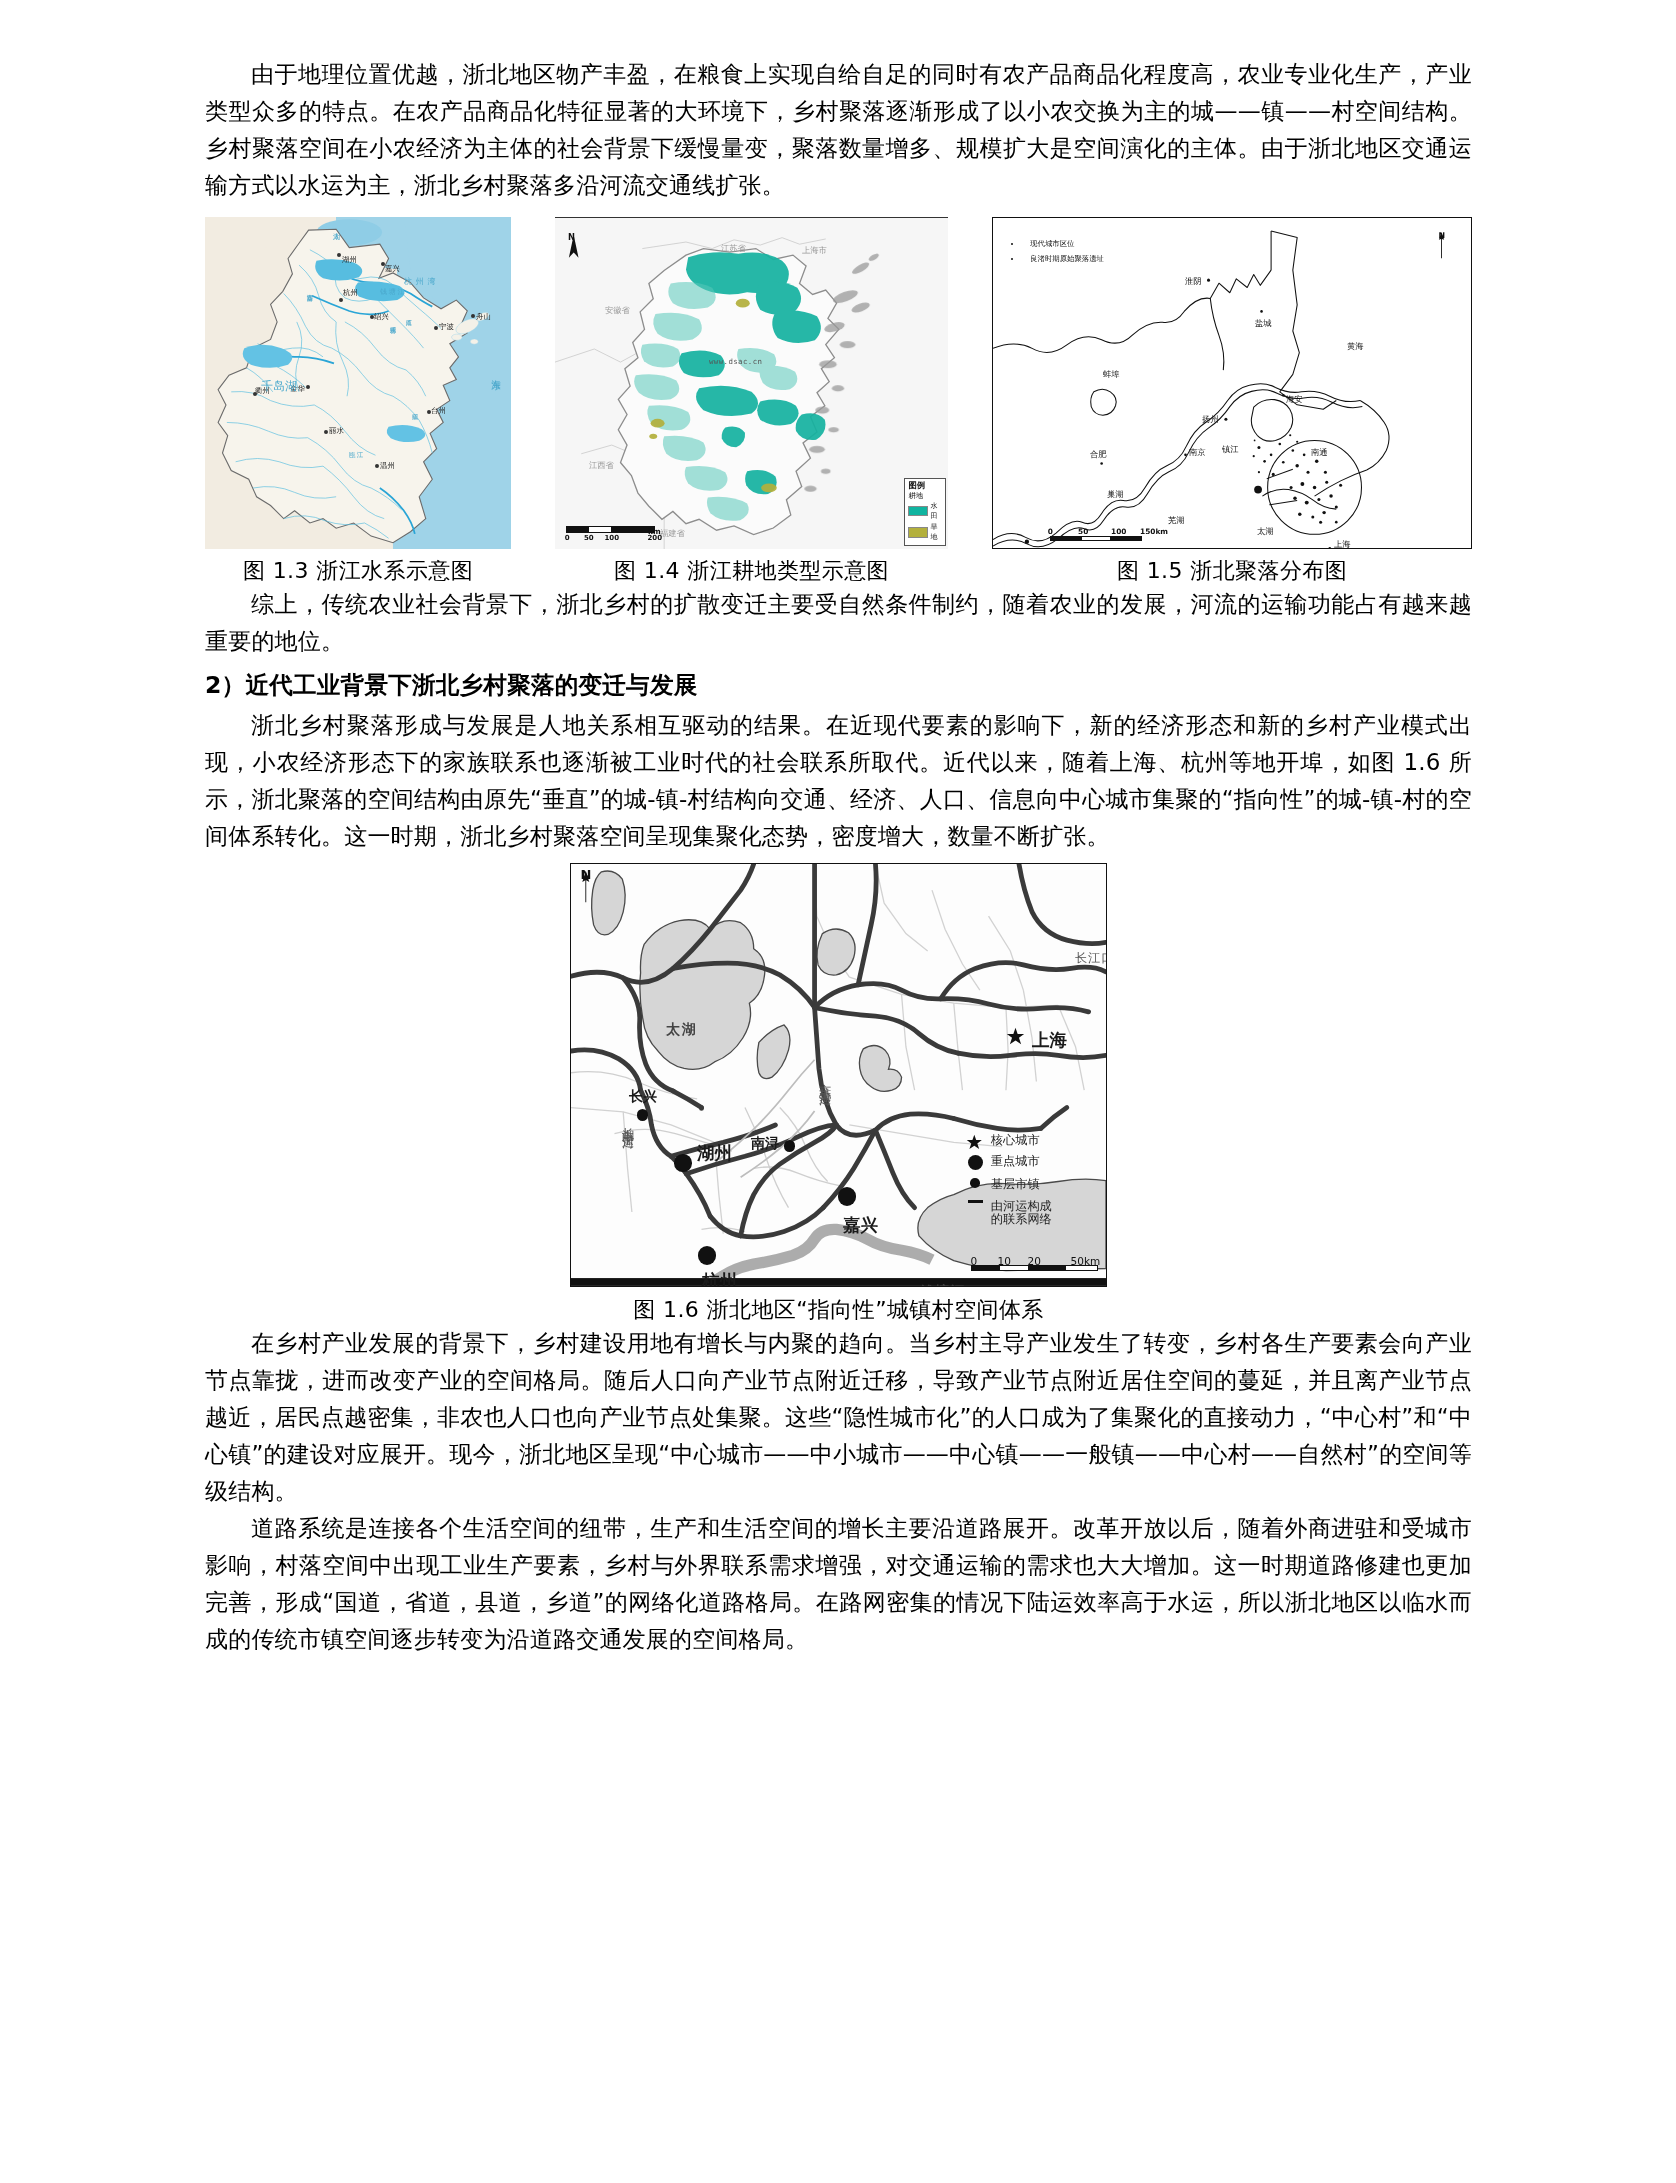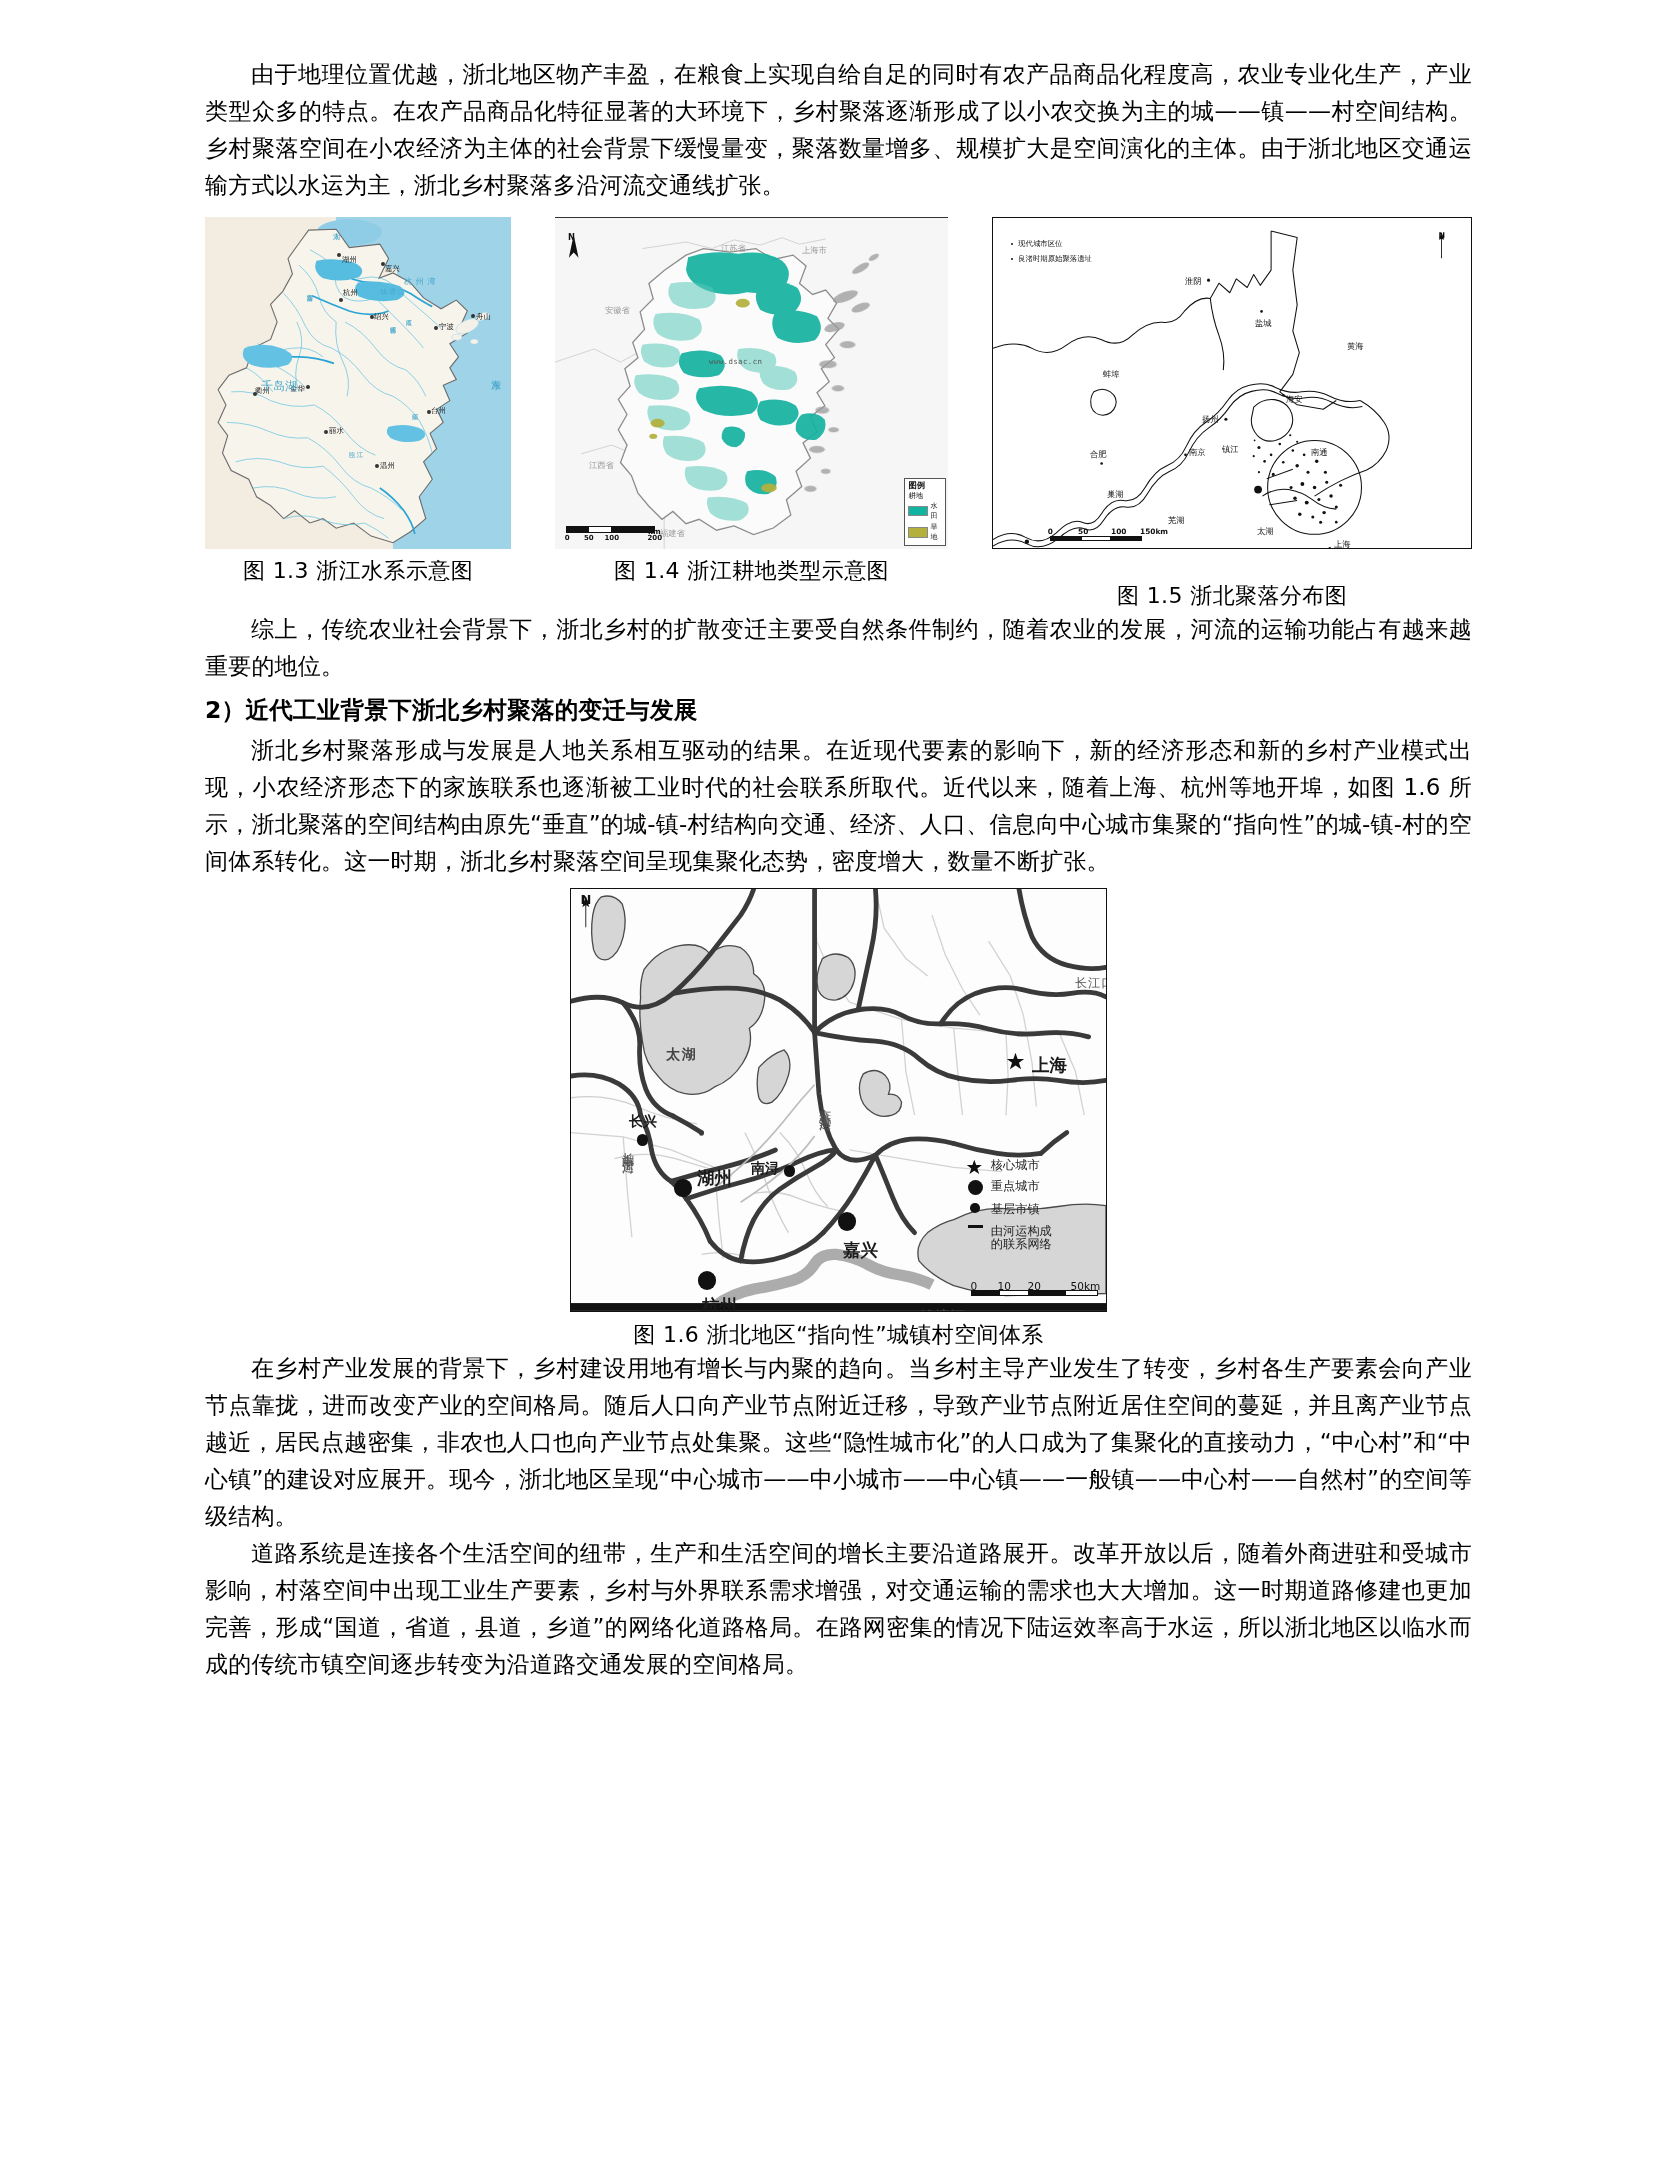--- a/index.html
+++ b/index.html
@@ -55,21 +55,21 @@
   .fig14{width:393px;height:332px;}
   .fig15{width:480px;height:332px;}
   .capsrow{
     display:flex;
     justify-content:space-between;
     margin-top:6.1px;
   }
   .capsrow .caption{flex:0 0 auto;}
   .cap13{width:306px;}
   .cap14{width:393px;}
-  .cap15{width:480px;margin-top:25px;}
+  .cap15{width:480px;}
 
   
   .fig16wrap{
     margin:8.7px auto 0 auto;
     width:537px;height:424px;
     position:relative;
   }
   .cap16{margin-top:7px;}
 
   
@@ -141,21 +141,21 @@
   .m15{
     position:absolute;inset:0;
     background:#fff;
     border:1.3px solid #111;
     overflow:hidden;
     box-sizing:border-box;
   }
   .m15 svg{position:absolute;inset:0;}
   .m15 .lab{position:absolute;font-size:8.3px;color:#111;white-space:nowrap;}
   .m15 .legbox{position:absolute;left:17.5px;top:21px;font-size:7.4px;color:#111;}
-  .m15 .legbox div{display:flex;align-items:center;gap:5px;margin-bottom:5.2px;}
+  .m15 .legbox div{display:flex;align-items:center;gap:17px;margin-bottom:5.2px;}
   .m15 .legbox i{width:2.6px;height:2.6px;border-radius:50%;background:#111;display:block;}
   .m15 .na{position:absolute;right:26px;top:13px;text-align:center;}
   .m15 .na .n{font-size:7.9px;font-weight:bold;color:#111;}
   .m15 .sbar{position:absolute;left:57px;bottom:7px;}
   .m15 .sbar .nums{position:relative;height:8.7px;width:109px;font-size:7.4px;color:#111;font-weight:bold;}
   .m15 .sbar .nums span{position:absolute;}
   .m15 .sbar .bar{display:flex;height:5.2px;width:109px;}
   .m15 .sbar .bar i{display:block;height:100%;}
 
   

